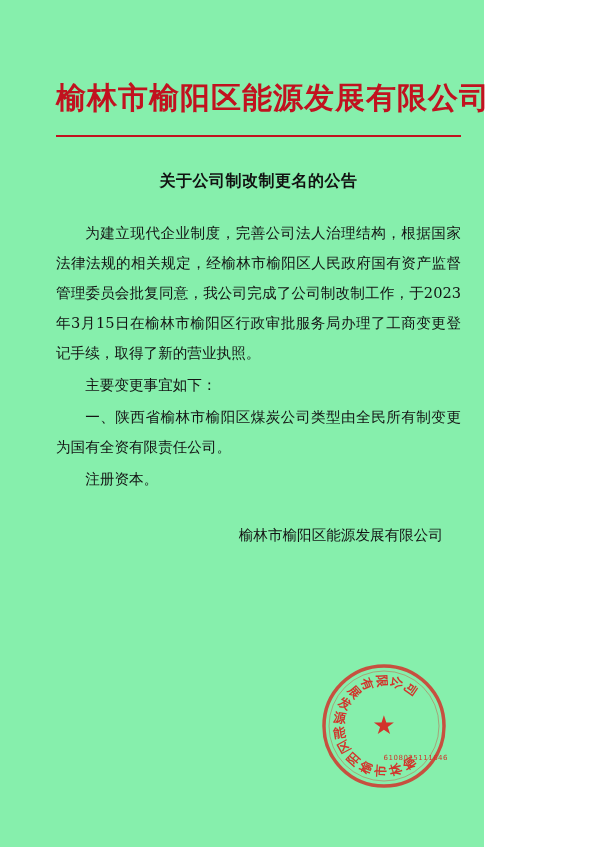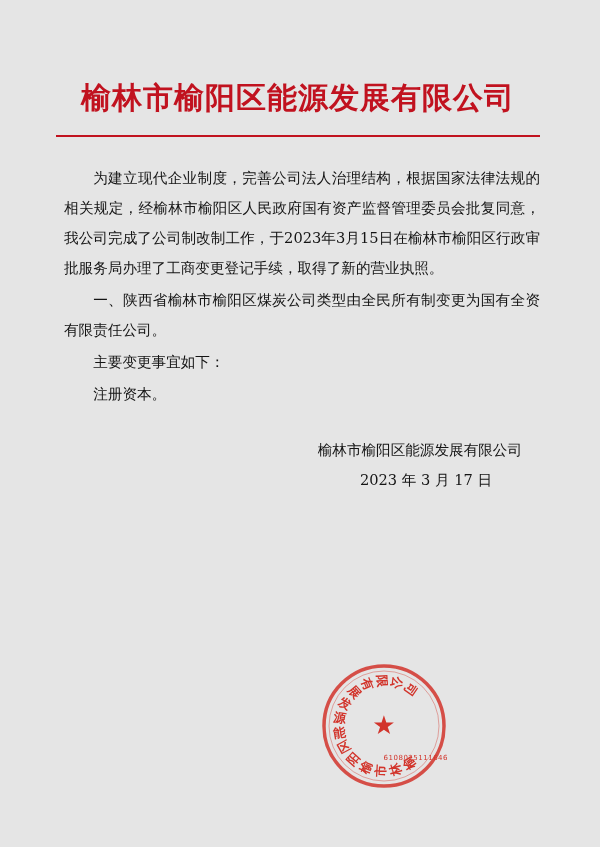--- a/index.html
+++ b/index.html
@@ -8,25 +8,25 @@
   }
   body {
     width: 600px;
     height: 847px;
     background: #ffffff;
     font-family: "DejaVu Serif", "Liberation Serif", serif;
     overflow: hidden;
   }
   .page {
     position: relative;
-    width: 600px;
+    width: 484px;
     height: 847px;
-    background: #e5e5e5;
+    background: #86efac;
     box-sizing: border-box;
-    padding: 60px 60px 0 56px;
+    padding: 60px 23px 0 56px;
   }
   .doc-title {
     text-align: center;
     color: #c1121f;
     font-weight: bold;
     font-size: 30px;
     letter-spacing: 1px;
     line-height: 1.3;
     margin-top: 18px;
     white-space: nowrap;
@@ -47,21 +47,21 @@
   }
   .body-text {
     margin-top: 26px;
     font-size: 14.6px;
     line-height: 30px;
     color: #141414;
     text-align: justify;
     text-justify: inter-ideograph;
   }
   .para {
-    margin: 0 0 2px 8px;
+    margin: 0 0 2px 0;
     text-indent: 2em;
   }
   .sign-block {
     margin-top: 26px;
     text-align: right;
     padding-right: 18px;
     font-size: 14.6px;
     line-height: 30px;
     color: #141414;
     position: relative;
@@ -117,25 +117,26 @@
   }
 </style>
 </head>
 <body>
 
 <div class="page">
 
   <div class="doc-title">榆林市榆阳区能源发展有限公司</div>
   <div class="title-rule"></div>
 
+  <div class="subtitle">关于公司制改制更名的公告</div>
 
   <div class="body-text">
     <p class="para">为建立现代企业制度，完善公司法人治理结构，根据国家法律法规的相关规定，经榆林市榆阳区人民政府国有资产监督管理委员会批复同意，我公司完成了公司制改制工作，于2023年3月15日在榆林市榆阳区行政审批服务局办理了工商变更登记手续，取得了新的营业执照。</p>
+    <p class="para">主要变更事宜如下：</p>
     <p class="para">一、陕西省榆林市榆阳区煤炭公司类型由全民所有制变更为国有全资有限责任公司。</p>
-    <p class="para">主要变更事宜如下：</p>
     <p class="para">注册资本。</p>
   </div>
 
   <div class="seal">
     <svg width="128" height="128" viewBox="0 0 128 128" aria-hidden="true">
       <circle cx="64" cy="64" r="60" fill="none" stroke="#d2342b" stroke-width="3.5" opacity="0.85"></circle>
       <circle cx="64" cy="64" r="55" fill="none" stroke="#d2342b" stroke-width="0.8" opacity="0.5"></circle>
     </svg>
     <div class="seal-text" id="seal-arc">
         <span class="arc-char" style="transform: rotate(-215deg) translate(0px, -45px) rotate(90deg) translate(-50%, -50%);">榆</span>
@@ -152,16 +153,15 @@
         <span class="arc-char" style="transform: rotate(-3.46154deg) translate(0px, -45px) rotate(90deg) translate(-50%, -50%);">限</span>
         <span class="arc-char" style="transform: rotate(15.7692deg) translate(0px, -45px) rotate(90deg) translate(-50%, -50%);">公</span>
         <span class="arc-char" style="transform: rotate(35deg) translate(0px, -45px) rotate(90deg) translate(-50%, -50%);">司</span>
       </div>
     <div class="seal-star">★</div>
     <div class="seal-num">6108025111646</div>
   </div>
 
   <div class="sign-block">
     <div>榆林市榆阳区能源发展有限公司</div>
-    <div class="sign-date">2023 年 3 月 17 日</div>
   </div>
 
 </div>
 
 </body></html>

